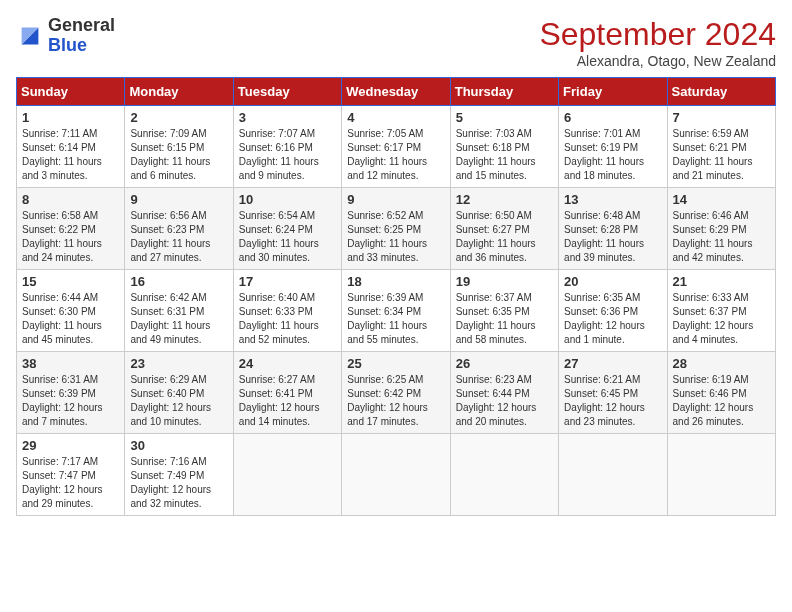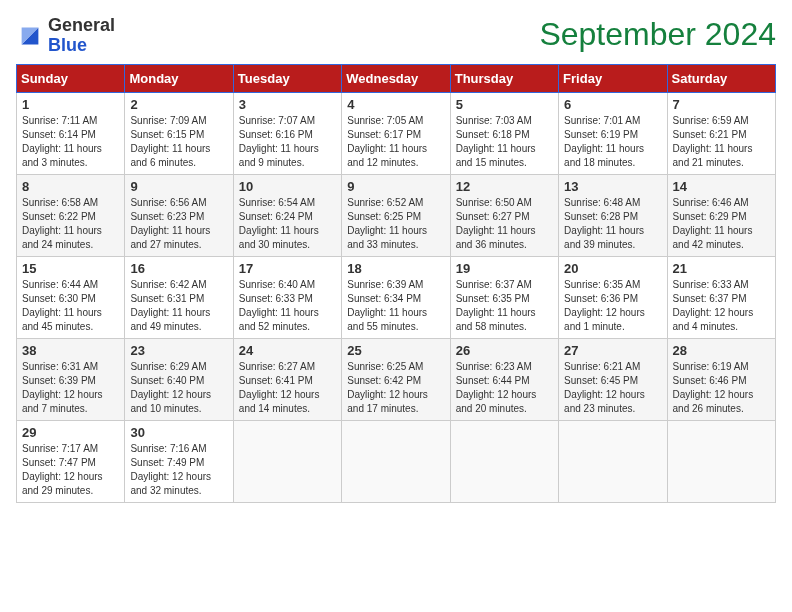--- a/index.html
+++ b/index.html
@@ -31,21 +31,21 @@
     .logo-icon {
       width: 28px;
       height: 28px;
     }
     .title-block {
       text-align: right;
     }
     .month-title {
       font-size: 32px;
       font-weight: normal;
-      color: #15803d;
+      color: #b91c1c;
     }
     .subtitle {
       font-size: 14px;
       color: #444;
     }
     .calendar {
       width: 100%;
       border-collapse: collapse;
       border: 1px solid #ccc;
     }
@@ -98,20 +98,21 @@
       <polygon points="8,32 32,32 32,8" fill="#2255cc"></polygon>
       <polygon points="8,32 32,8 8,8" fill="#88aaee"></polygon>
     </svg>
     <div class="logo-text">
       <span class="general">General</span><br>
       <span class="blue">Blue</span>
     </div>
   </div>
   <div class="title-block">
     <div class="month-title">September 2024</div>
+    <div class="subtitle">Alexandra, Otago, New Zealand</div>
   </div>
 </div>
 
 <table class="calendar">
   <thead>
     <tr>
     <th>Sunday</th>
         <th>Monday</th>
         <th>Tuesday</th>
         <th>Wednesday</th>

